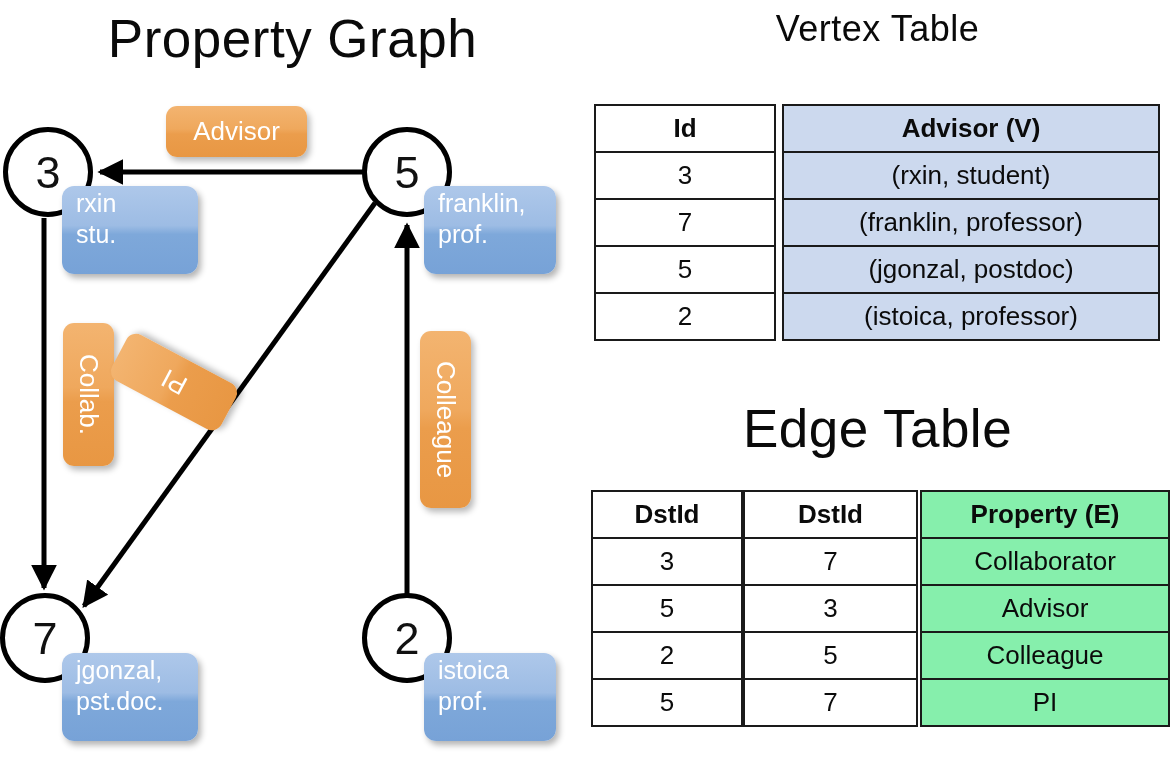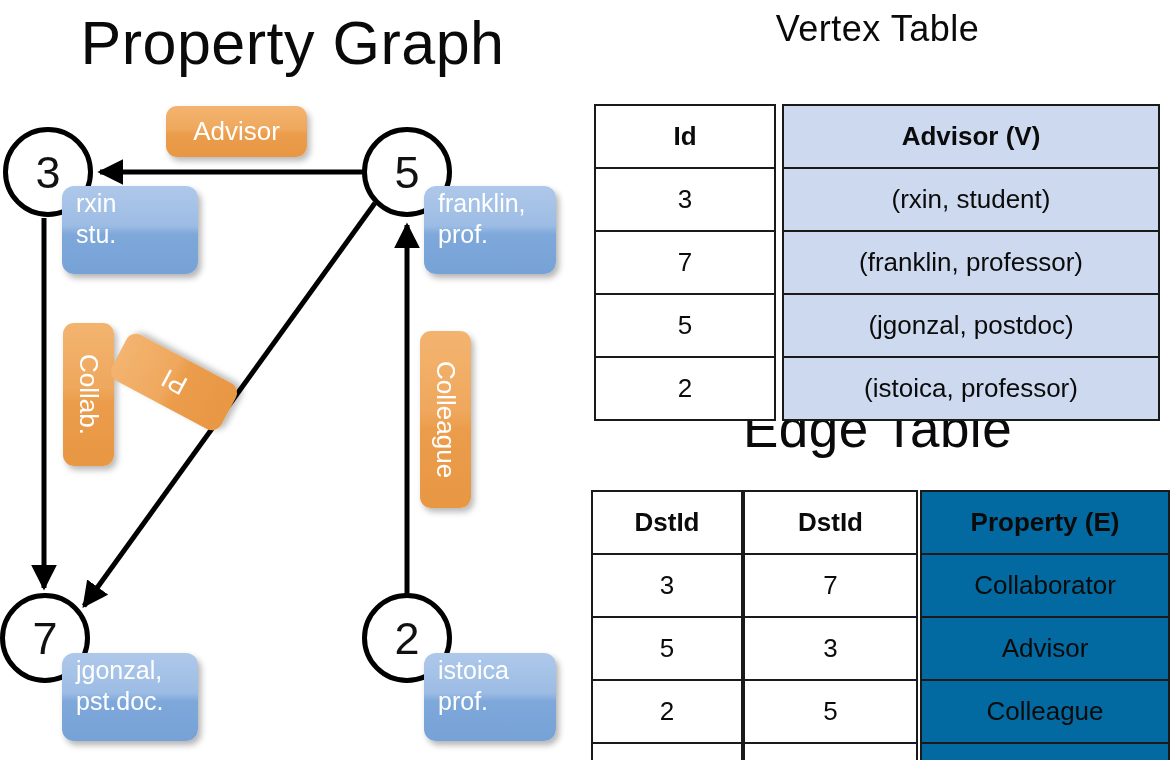--- a/index.html
+++ b/index.html
@@ -9,21 +9,21 @@
 
   
   .title{
     position:absolute;
     font-family:"Liberation Sans", sans-serif;
     font-weight:300;
     letter-spacing:.5px;
     color:#0a0a0a;
     white-space:nowrap;
   }
-  #title-property-graph{left:0;top:8px;width:585px;text-align:center;font-size:61px;}
+  #title-property-graph{left:0;top:8px;width:585px;text-align:center;font-size:53px;}
   #title-vertex-table{left:585px;top:8px;width:585px;text-align:center;font-size:36px;}
   #title-edge-table{left:585px;top:398px;width:585px;text-align:center;font-size:53px;}
 
   
   #graph-svg{position:absolute;left:0;top:0;width:585px;height:760px;}
 
   
   .node{
     position:absolute;
     border:5px solid #000;
@@ -71,37 +71,37 @@
 
   
   .tbl{position:absolute;border-collapse:collapse;table-layout:fixed;}
   .tbl td,.tbl th{
     border:2px solid #1a1a1a;
     text-align:center;
     font-family:"Liberation Sans", sans-serif;
     font-weight:300;
     font-size:26px;
     color:#0b0b0b;
-    padding:8px;
+    padding:0;
     height:45px;
     line-height:45px;
     background:#ffffff;
   }
   .tbl th{font-weight:700;font-size:26px;}
 
   
   #vertex-id-table{left:594px;top:104px;width:182px;}
   #vertex-prop-table{left:782px;top:104px;width:378px;}
   #vertex-prop-table td,#vertex-prop-table th{background:#ccd9ee;}
 
   
   #edge-src-table{left:591px;top:490px;width:152px;}
   #edge-dst-table{left:743px;top:490px;width:175px;}
   #edge-prop-table{left:920px;top:490px;width:250px;}
-  #edge-prop-table td,#edge-prop-table th{background:#0369a1;}
+  #edge-prop-table td,#edge-prop-table th{background:#86efac;}
 </style>
 </head>
 <body>
 
 <div class="stage">
 
   <div class="title" id="title-property-graph">Property Graph</div>
   <div class="title" id="title-vertex-table">Vertex Table</div>
   <div class="title" id="title-edge-table">Edge Table</div>
 

